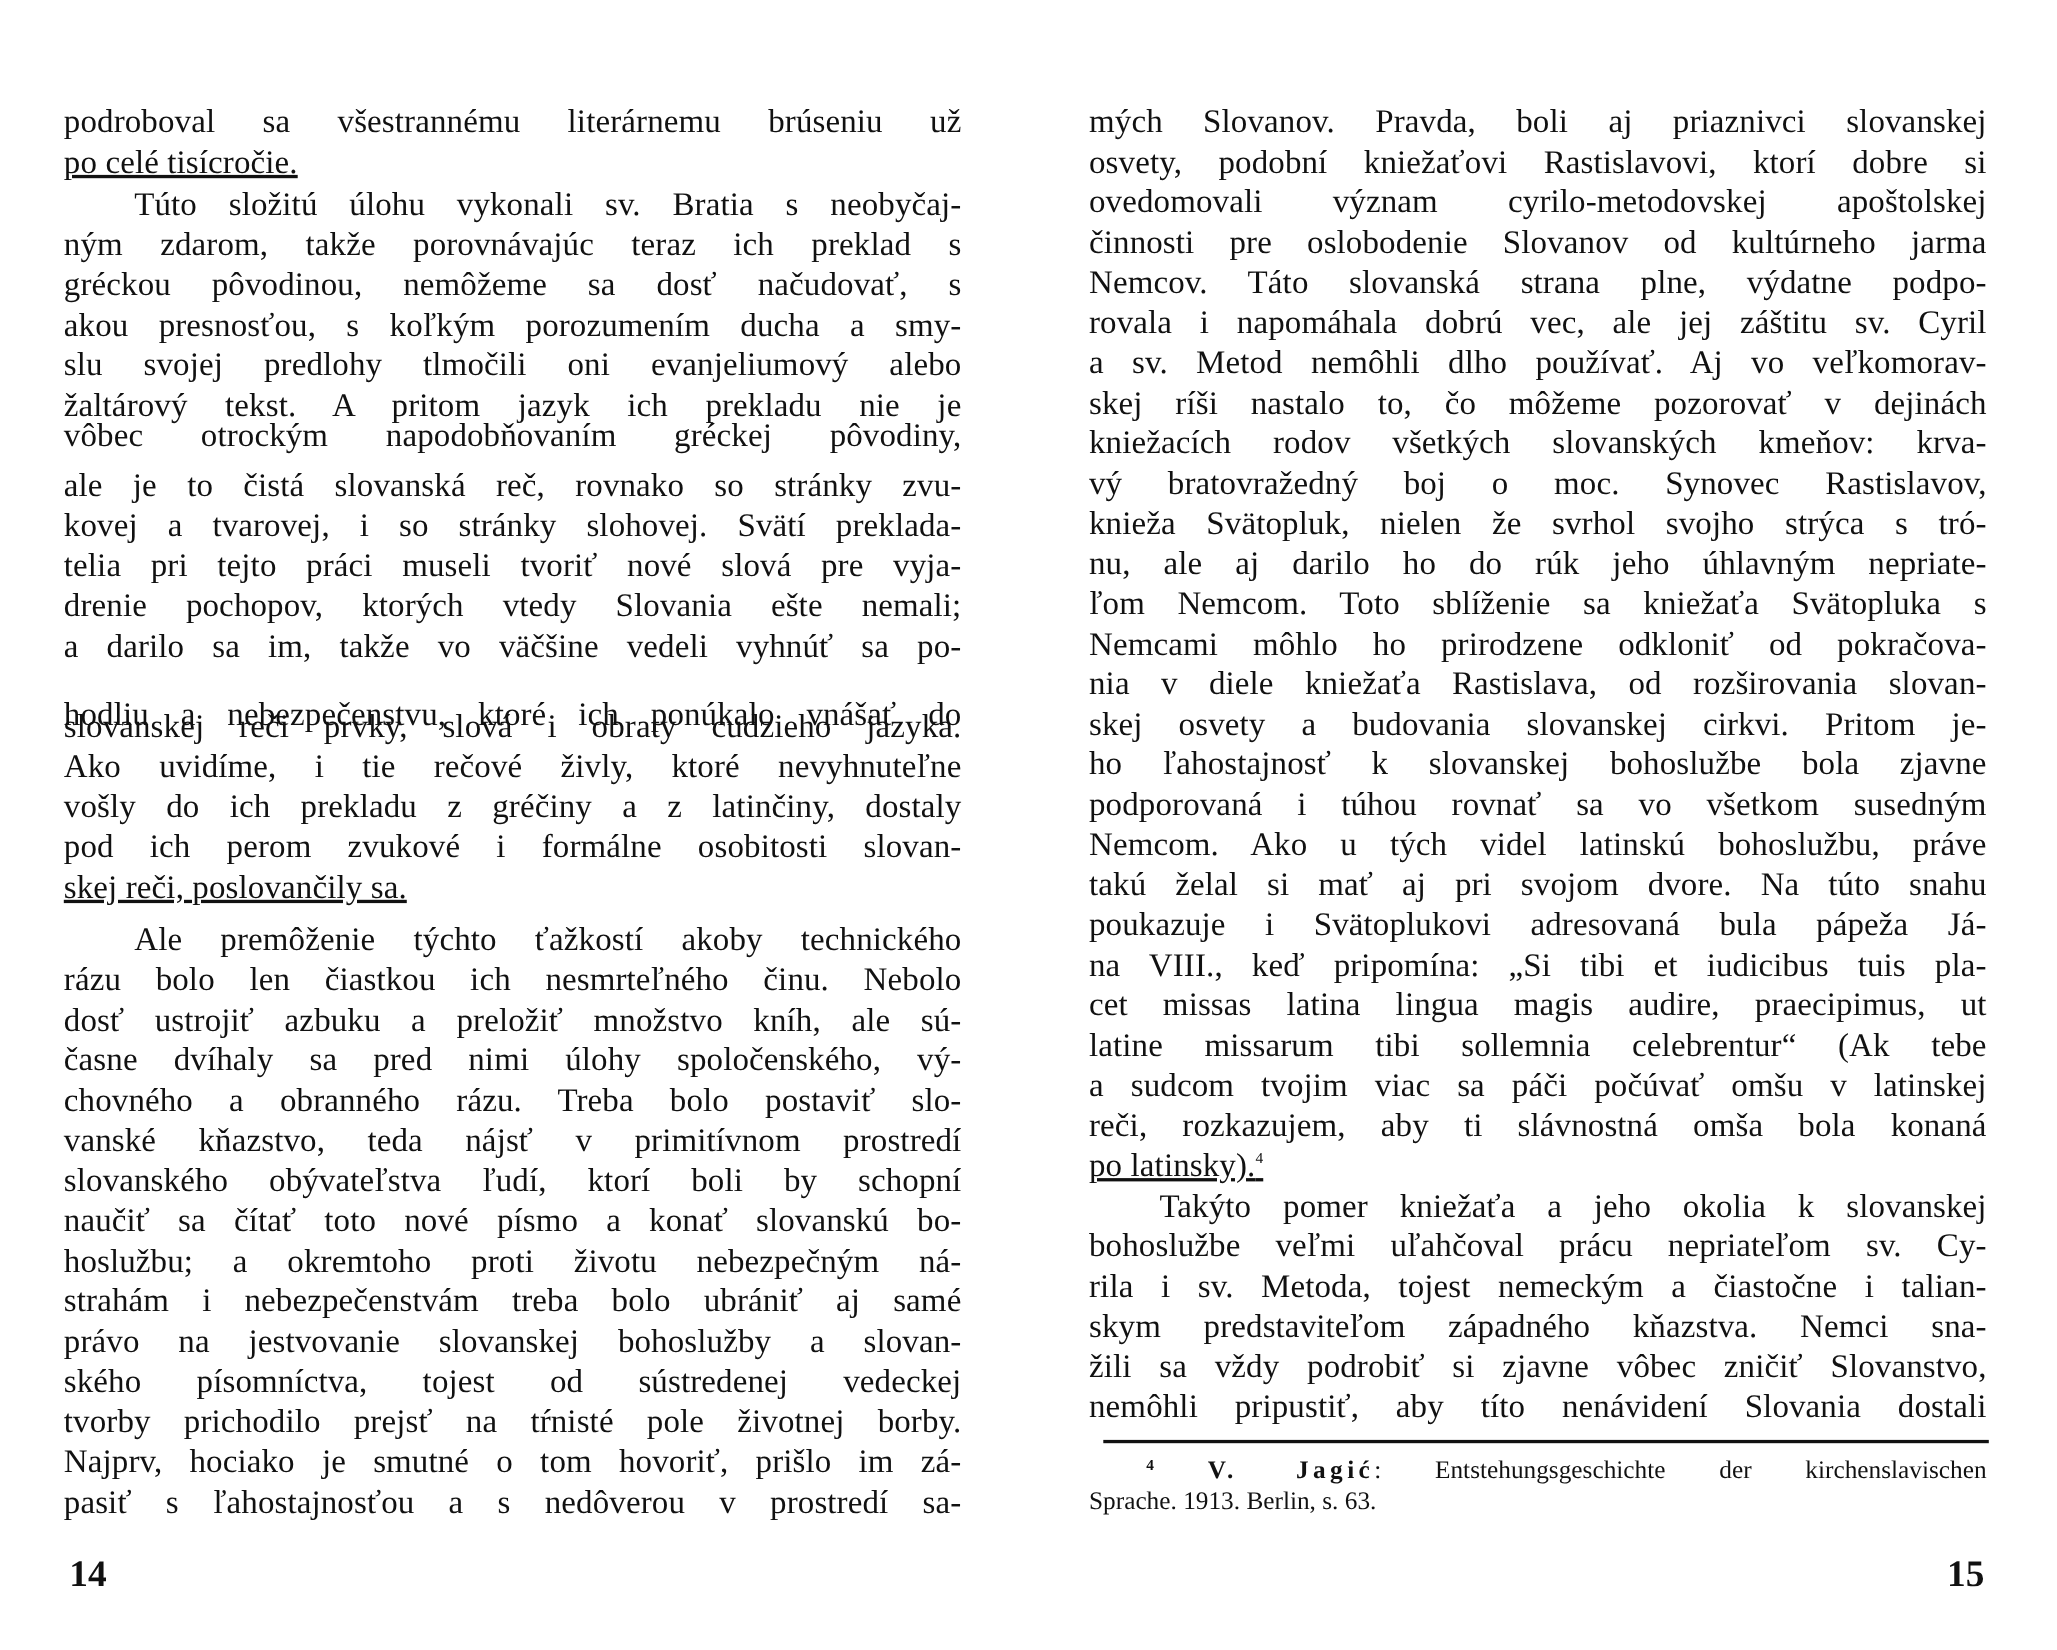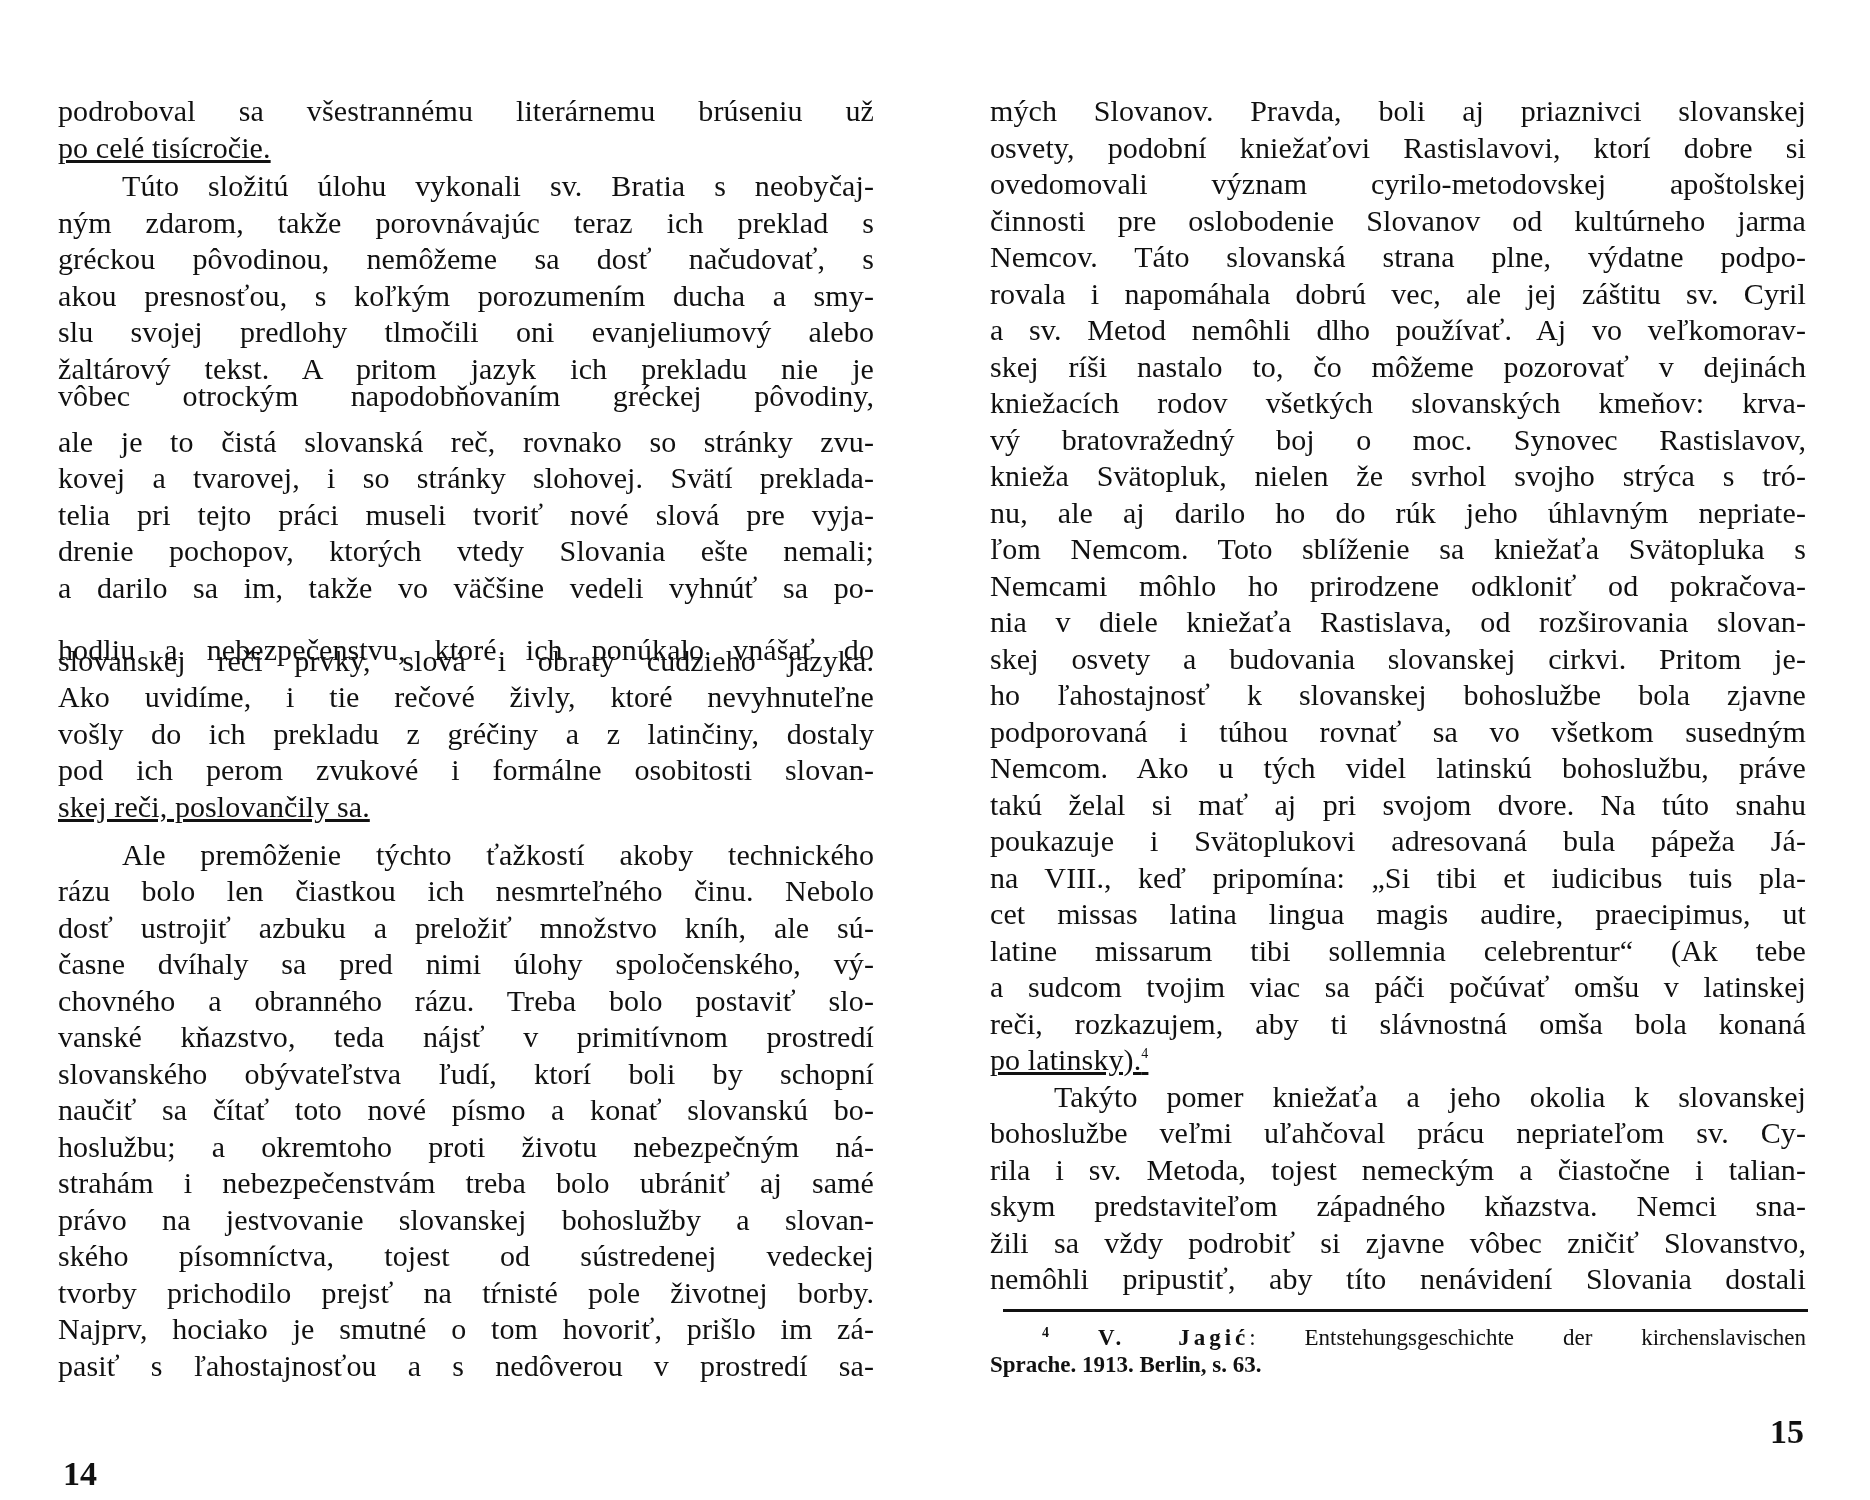--- a/index.html
+++ b/index.html
@@ -58,32 +58,32 @@
       left: 0;
       width: 100%;
       font-size: 23px;
       line-height: 30px;
       height: 30px;
       white-space: nowrap;
       text-align: justify;
       text-align-last: justify;
     }
     .fn-line.indent { padding-left: 52px; box-sizing: border-box; }
-    .fn-line.last { text-align-last: left; font-weight: bold; }
+    .fn-line.last { text-align-last: left; }
     .fn-author { letter-spacing: 4px; font-weight: bold; }
     .fn-marker { font-size: 14px; vertical-align: 8px; font-weight: bold; }
 
     .page-number {
       position: absolute;
       top: 1412px;
       font-size: 34px;
       font-weight: bold;
       line-height: 40px;
     }
-    .page-left .page-number { left: 63px; margin-top: 42px; }
+    .page-left .page-number { left: 63px; }
     .page-right .page-number { left: 835px; }
     sup.note { font-size: 14px; vertical-align: 12px; line-height: 0; }
   </style>
 </head>
 <body>
 
 <div class="page page-left">
   <div class="column">
     <div class="line" style="top:93px">podroboval sa všestrannému literárnemu brúseniu už</div>
     <div class="line last" style="top:130px">po celé tisícročie.</div>

